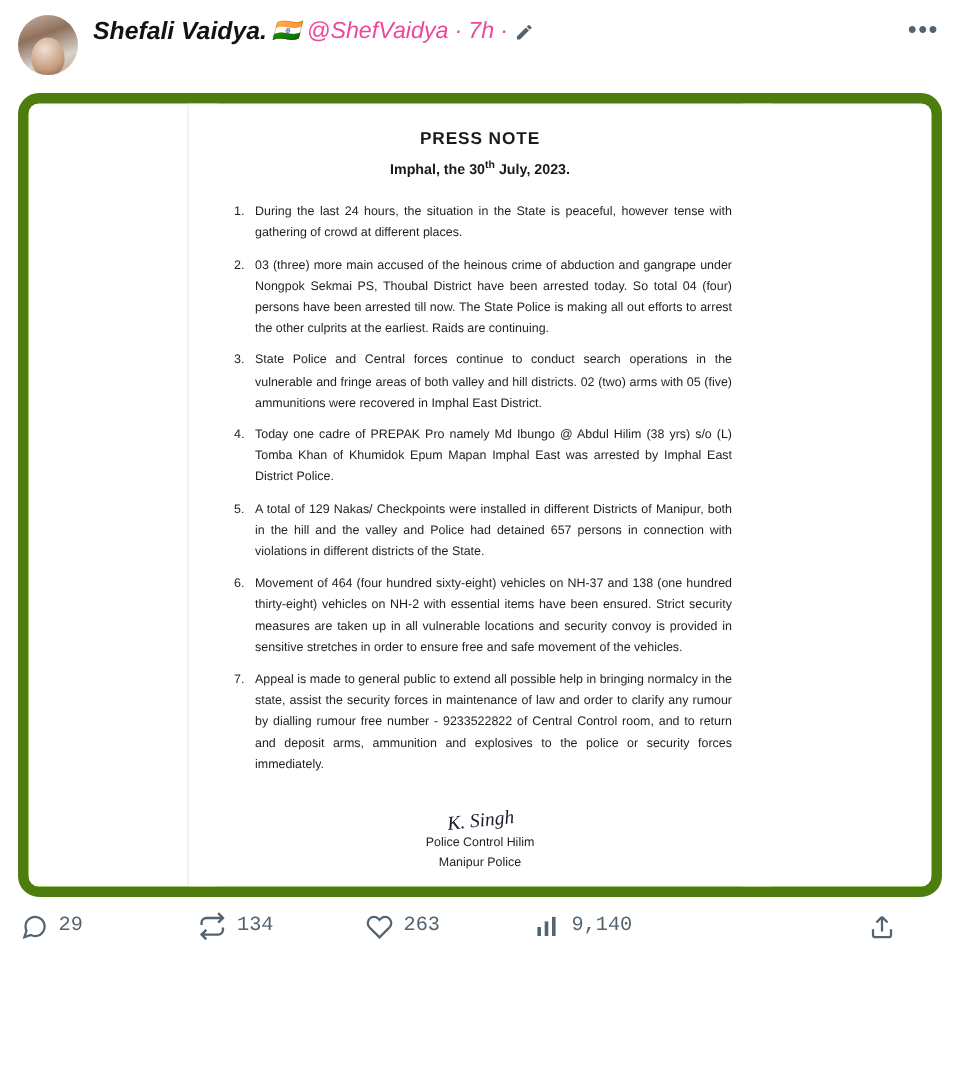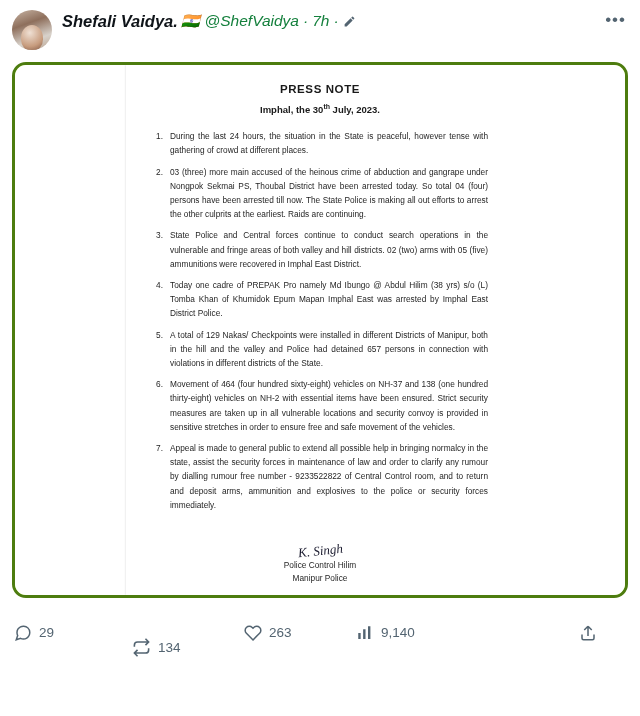--- a/index.html
+++ b/index.html
@@ -50,21 +50,21 @@
     gap: 4px;
     padding-top: 1px;
   }
   .display-name {
     font-weight: bold;
     color: #0f1419;
     font-size: 16.5px;
   }
   .flag { font-size: 15px; }
   .handle, .dot, .time {
-    color: #15803d;
+    color: #ec4899;
     font-size: 15.5px;
     font-weight: normal;
   }
   .pencil { font-size: 13px; color: #536471; }
   .more-btn {
     position: absolute;
     right: 14px; top: 14px;
     color: #536471;
     font-size: 17px;
     letter-spacing: 1px;
@@ -73,21 +73,21 @@
   }
   .tweet-text {
     margin-top: 5px;
     font-size: 16.5px;
     line-height: 22px;
     color: #0f1419;
     word-wrap: break-word;
   }
   .card {
     margin: 12px 0 0 0;
-    border: 3px solid #4d7c0f;
+    border: 7px solid #4d7c0f;
     border-radius: 14px;
     overflow: hidden;
     background: #bef264;
     height: 536px;
     position: relative;
   }
   .doc-wrap {
     position: absolute;
     left: 50%;
     transform: translateX(-50%);
@@ -159,32 +159,33 @@
     color: #1a1a2e;
     transform: rotate(-6deg);
     display: inline-block;
     margin-bottom: 1px;
   }
   .actions {
     display: flex;
     align-items: center;
     margin-top: 10px;
     padding: 0 6px 0 2px;
+    font-family: Liberation Mono, monospace;
   }
   .action {
     display: flex;
     align-items: center;
     color: #536471;
     font-size: 13.5px;
     cursor: pointer;
     gap: 7px;
   }
   .action .lbl { font-size: 13.5px; }
   .a1 { flex: 0 0 118px; }
-  .a2 { flex: 0 0 112px; margin-top: 30px; }
+  .a2 { flex: 0 0 112px; }
   .a3 { flex: 0 0 112px; }
   .a4 { flex: 0 0 auto; margin-right: auto; }
   .a5 { flex: 0 0 auto; margin-right: 18px; }
   svg { display:block; }
 </style>
 </head>
 <body>
 
 <div class="tweet">
 

